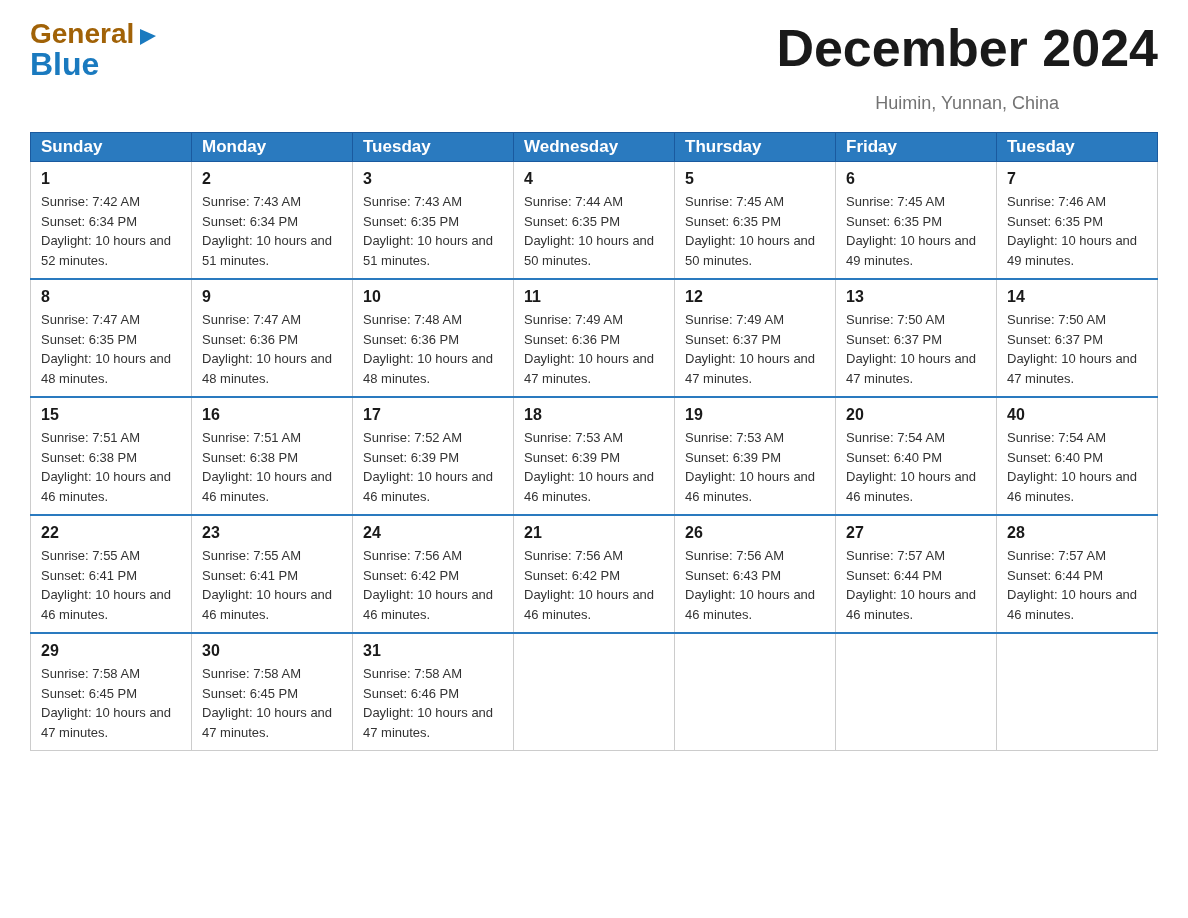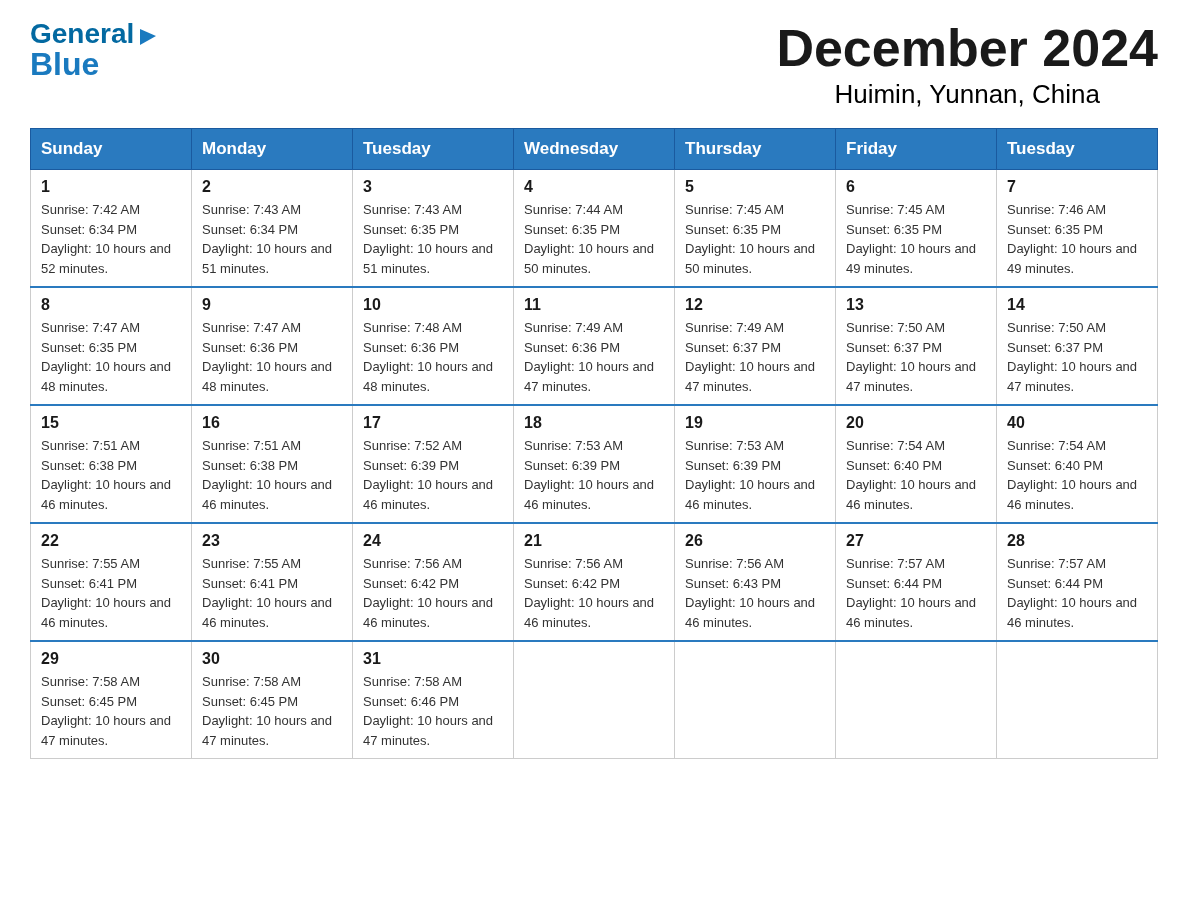--- a/index.html
+++ b/index.html
@@ -20,50 +20,50 @@
       display: flex;
       flex-direction: column;
       align-items: flex-start;
     }
     .logo-text {
       font-size: 28px;
       font-weight: bold;
       color: #1a1a1a;
       line-height: 1;
     }
-    .logo-text span.general { color: #0369a1; }
+    .logo-text span.general { color: #a16207; }
     .logo-line {
       display: flex;
       align-items: center;
     }
     .title-block {
       text-align: center;
     }
     .month-title {
       font-size: 52px;
       font-weight: bold;
       color: #1a1a1a;
       line-height: 1.1;
     }
     .location {
-      font-size: 26px;
-      color: #000000;
-      margin-top: 2px;
+      font-size: 18px;
+      color: #737373;
+      margin-top: 16px;
     }
     .calendar-table {
       width: 100%;
       border-collapse: collapse;
       border: 1px solid #999;
     }
     .calendar-table th {
       background-color: #2a7abf;
       color: #fff;
       font-size: 17px;
       font-weight: bold;
-      padding: 10px 10px;
+      padding: 4px 10px;
       text-align: left;
       border: 1px solid #1a5a9f;
     }
     .calendar-table td {
       vertical-align: top;
       padding: 8px 10px;
       border: 1px solid #ccc;
       width: calc(100% / 7);
       font-size: 13.5px;
       color: #222;

